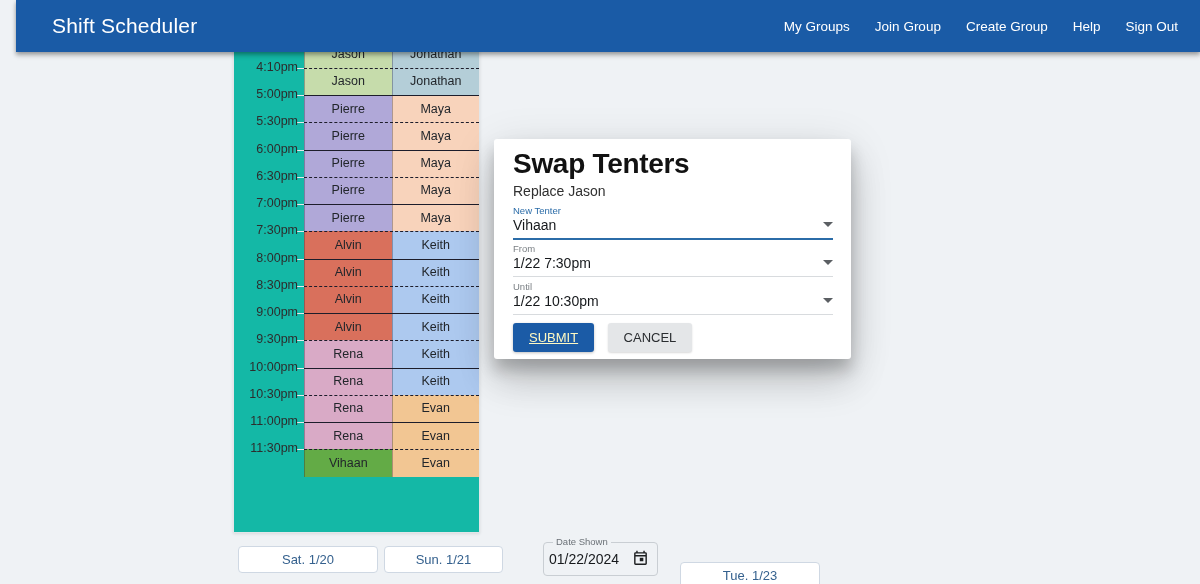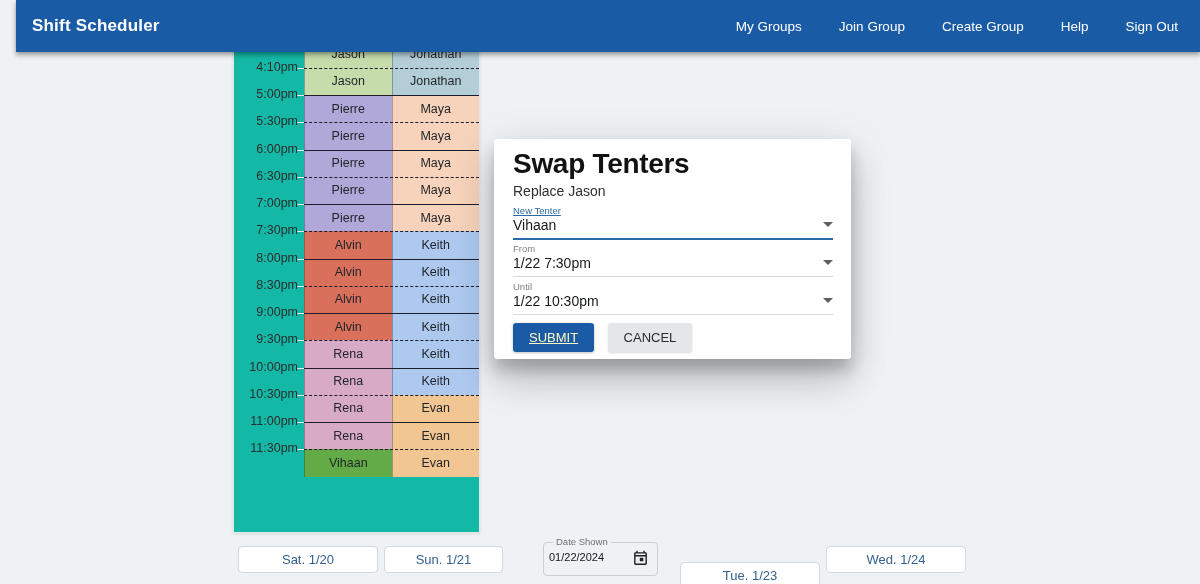--- a/index.html
+++ b/index.html
@@ -11,24 +11,24 @@
   }
 
   
   #appbar{
     position:absolute;left:16px;top:0;width:1184px;height:52px;
     background:#1a5ba6;
     box-shadow:0 2px 4px rgba(0,0,0,.28), 0 4px 5px rgba(0,0,0,.14);
     display:flex;align-items:center;z-index:40;
   }
   #appbar .brand{
-    color:#fff;font-size:17px;letter-spacing:.2px;margin-left:16px;font-weight:700;
+    color:#fff;font-size:21px;letter-spacing:.2px;margin-left:36px;font-weight:400;
   }
   #appbar .navlinks{
-    margin-left:auto;margin-right:22px;display:flex;align-items:center;gap:37px;
+    margin-left:auto;margin-right:22px;display:flex;align-items:center;gap:25px;
   }
   #appbar .navlinks a{
     color:#fff;font-size:13.5px;text-decoration:none;white-space:nowrap;
   }
 
   
   #schedcard{
     position:absolute;left:233px;top:0px;width:245px;height:532px;
     background:#14b8a6;border:1px solid #e2e6e9;border-top:none;
     box-shadow:0 1px 3px rgba(0,0,0,.10);
@@ -76,21 +76,21 @@
   #datefield{
     position:absolute;left:543px;top:542px;width:115px;height:34px;
     border:1px solid #c9ced3;border-radius:4px;background:transparent;
     box-sizing:border-box;
   }
   #datefield .legend{
     position:absolute;left:9px;top:-7px;background:#eff2f5;padding:0 3px;
     font-size:9.5px;color:#6b7177;line-height:11px;
   }
   #datefield .dval{
-    position:absolute;left:5px;top:8px;font-size:11px;color:#16191c;
+    position:absolute;left:5px;top:8px;font-size:14px;color:#16191c;
     font-family:"Liberation Sans",sans-serif;
   }
   #datefield .calicon{
     position:absolute;right:8px;top:7px;width:17px;height:17px;
   }
 
   
   #modal{
     position:absolute;left:494px;top:139px;width:357px;height:220px;
     background:#fff;border-radius:3px;
@@ -302,39 +302,38 @@
         <div class="cell" style="background: rgb(242, 198, 147);">Evan</div>
         <div class="sep dash"></div>
       </div>
     </div>
 </div>
 
 <div id="daybar">
   <div class="daybtn" style="left: 238px; width: 140px; top: 10px; color: rgb(53, 97, 142);">Sat. 1/20</div>
   <div class="daybtn" style="left: 384px; width: 119px; top: 10px; color: rgb(53, 97, 142);">Sun. 1/21</div>
   <div class="daybtn" style="left: 680px; width: 140px; top: 26px; color: rgb(53, 97, 142);">Tue. 1/23</div>
-  <div class="daybtn" style="left: 826px; width: 140px; top: 10px; color: rgb(53, 97, 142);">Wed. 1/24</div>
 </div>
 
 <div id="datefield">
   <div class="legend">Date Shown</div>
   <div class="dval">01/22/2024</div>
   <div class="calicon">
     <svg viewBox="0 0 24 24" width="17" height="17" aria-hidden="true">
       <path fill="#1d1f21" d="M19 3h-1V1h-2v2H8V1H6v2H5a2 2 0 0 0-2 2v14a2 2 0 0 0 2 2h14a2 2 0 0 0 2-2V5a2 2 0 0 0-2-2zm0 16H5V9h14v10zM5 7V5h14v2H5zm6 4h5v5h-5z"></path>
     </svg>
   </div>
 </div>
 
 <div id="modal">
   <div class="mtitle">Swap Tenters</div>
   <div class="msub">Replace Jason</div>
 
   <div class="field" id="f0" style="top:66px;">
-    <div class="flabel" style="color: rgb(43, 108, 168); text-decoration: underline;">New Tenter</div>
+    <div class="flabel" style="color: rgb(43, 108, 168);">New Tenter</div>
     <div class="fval">Vihaan</div>
     <div class="caret"></div>
     <div class="uline" style="border-top: 2px solid rgb(43, 108, 168);"></div>
   </div>
 
   <div class="field" id="f1" style="top:104px;">
     <div class="flabel" style="color: rgb(123, 128, 133);">From</div>
     <div class="fval">1/22 7:30pm</div>
     <div class="caret"></div>
     <div class="uline" style="border-top: 1px solid rgb(216, 219, 222);"></div>

